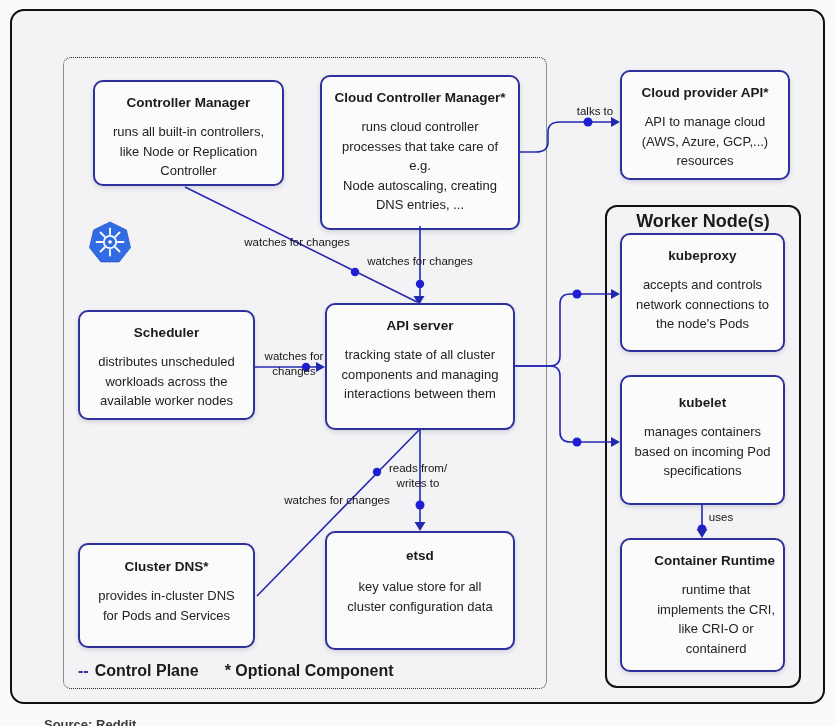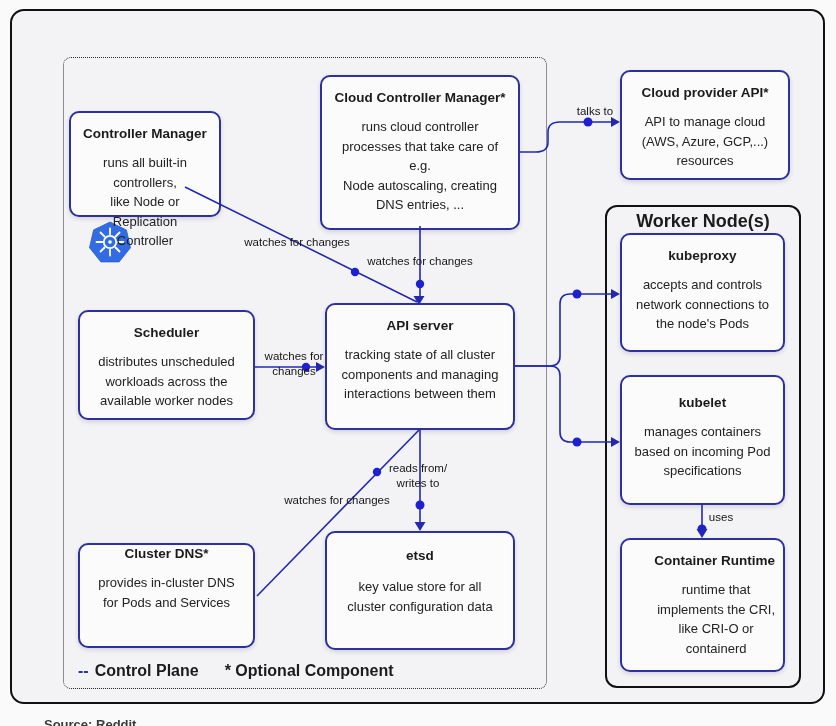--- a/index.html
+++ b/index.html
@@ -70,21 +70,21 @@
         <line x1="14.2" y1="21" x2="8.5" y2="21"></line>
         <line x1="29.8" y1="21" x2="35.5" y2="21"></line>
         <line x1="16.5" y1="15.5" x2="12.5" y2="11.5"></line>
         <line x1="27.5" y1="15.5" x2="31.5" y2="11.5"></line>
         <line x1="16.5" y1="26.5" x2="12.5" y2="30.5"></line>
         <line x1="27.5" y1="26.5" x2="31.5" y2="30.5"></line>
       </g>
     </svg>
   </div>
 
-  <div class="node" style="left:69px;top:80px;width:152px;height:106px;margin-top:31px;">
+  <div class="node" style="left:93px;top:80px;width:191px;height:106px;">
     <div class="node-title">Controller Manager</div>
     <div class="node-body">runs all built-in controllers,
 like Node or Replication
 Controller</div>
   </div>
 
   <div class="node" style="left:320px;top:75px;width:200px;height:155px;">
     <div class="node-title">Cloud Controller Manager*</div>
     <div class="node-body">runs cloud controller
 processes that take care of
@@ -107,21 +107,21 @@
 resources</div>
   </div>
 
   <div class="node" style="left:325px;top:303px;width:190px;height:127px;">
     <div class="node-title">API server</div>
     <div class="node-body">tracking state of all cluster
 components and managing
 interactions between them</div>
   </div>
 
-  <div class="node" style="left:78px;top:543px;width:177px;height:105px;padding-top:1px;">
+  <div class="node" style="left:78px;top:543px;width:177px;height:105px;padding-top:14px;">
     <div class="node-title">Cluster DNS*</div>
     <div class="node-body">provides in-cluster DNS
 for Pods and Services</div>
   </div>
 
   <div class="node" style="left:325px;top:531px;width:190px;height:119px;padding-top:15px;gap:14px;">
     <div class="node-title">etsd</div>
     <div class="node-body">key value store for all
 cluster configuration data</div>
   </div>

